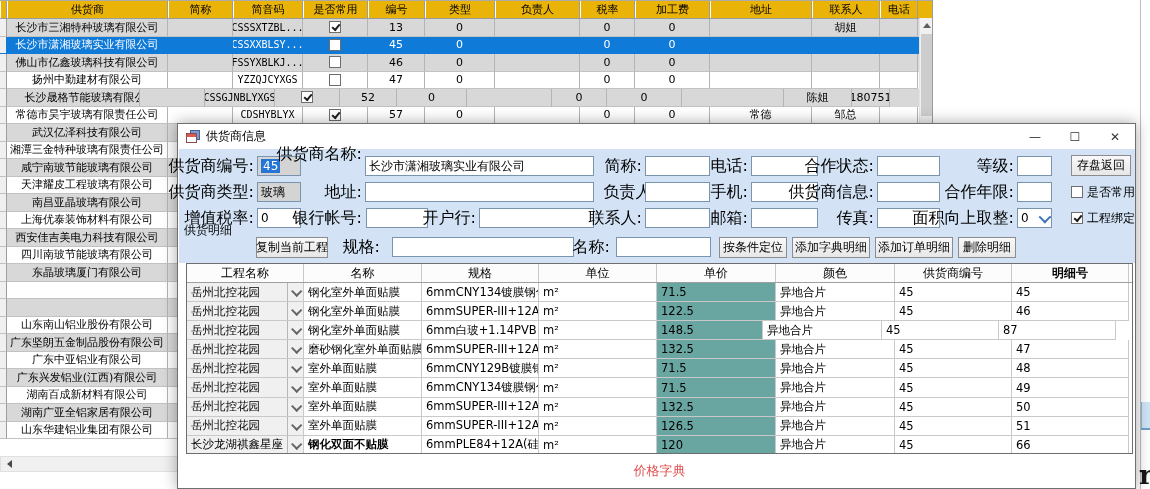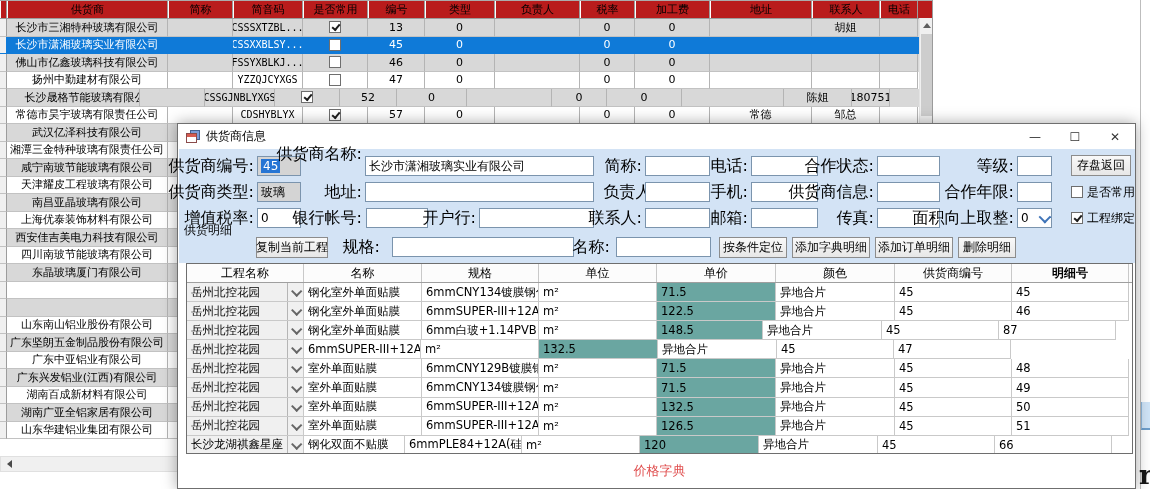--- a/index.html
+++ b/index.html
@@ -1,21 +1,21 @@
 <!DOCTYPE html>
 <html><head>
 <meta charset="utf-8">
 <style>
   html,body{margin:0;padding:0;background:#fff;}
   .stage{position:relative;width:1150px;height:489px;background:#ffffff;overflow:hidden;
          font-family:"DejaVu Sans","Liberation Sans",sans-serif;color:#000;}
 
   
   .bg-table{position:absolute;left:0;top:0;width:932px;height:474px;background:#fff;}
-  .bg-header{display:flex;height:17px;background:#b91c1c;border-top:1px solid #ababab;border-bottom:1px solid #9c9c9c;}
+  .bg-header{display:flex;height:17px;background:#eab308;border-top:1px solid #ababab;border-bottom:1px solid #9c9c9c;}
   .bg-header .hcell{box-sizing:border-box;border-right:1px solid #9c9c9c;border-left:1px solid #fdfdfd;
         font-size:11px;display:flex;align-items:center;justify-content:center;white-space:nowrap;overflow:hidden;}
   .bg-row{display:flex;height:17.5px;background:#fff;}
   .bg-row.shade{background:#d8d8d8;}
   .bg-row.sel{background:#0f7ad8;color:#fff;}
   .bg-cell{box-sizing:border-box;border-right:1px solid #b4b4b4;border-bottom:1px solid #c2c2c2;
         font-size:11px;display:flex;align-items:center;justify-content:center;white-space:nowrap;overflow:hidden;}
   .bg-row.sel .bg-cell{border-color:#0f7ad8;}
   .bg-cell.rowhead{background:#f0f0f0;border-right:1px solid #9c9c9c;}
   .bg-row.sel .bg-cell.rowhead{background:#f0f0f0;}
@@ -614,20 +614,21 @@
             <div class="d-cell" style="width: 118px;">m²</div>
             <div class="d-cell teal" style="width: 106px;">148.5</div>
             <div class="d-cell" style="width: 119px;">异地合片</div>
             <div class="d-cell" style="width: 117px;">45</div>
             <div class="d-cell" style="width: 117px;">87</div>
           </div>
           <div class="d-row">
             <div class="d-cell combo-cell" style="width: 117px;">岳州北控花园<div class="arrbox">
                 <i></i>
               </div></div>
+            <div class="d-cell" style="width: 118px;">磨砂钢化室外单面贴膜</div>
             <div class="d-cell" style="width: 117px;">6mmSUPER-III+12A(硅...</div>
             <div class="d-cell" style="width: 118px;">m²</div>
             <div class="d-cell teal" style="width: 119px;">132.5</div>
             <div class="d-cell" style="width: 119px;">异地合片</div>
             <div class="d-cell" style="width: 117px;">45</div>
             <div class="d-cell" style="width: 117px;">47</div>
           </div>
           <div class="d-row">
             <div class="d-cell combo-cell" style="width: 117px;">岳州北控花园<div class="arrbox">
                 <i></i>
@@ -673,21 +674,21 @@
             <div class="d-cell" style="width: 118px;">m²</div>
             <div class="d-cell teal" style="width: 119px;">126.5</div>
             <div class="d-cell" style="width: 119px;">异地合片</div>
             <div class="d-cell" style="width: 117px;">45</div>
             <div class="d-cell" style="width: 117px;">51</div>
           </div>
           <div class="d-row">
             <div class="d-cell combo-cell" style="width: 117px;">长沙龙湖祺鑫星座<div class="arrbox">
                 <i></i>
               </div></div>
-            <div class="d-cell" style="width: 101px;">钢化双面不贴膜</div>
+            <div class="d-cell" style="width: 118px; font-weight: bold;">钢化双面不贴膜</div>
             <div class="d-cell" style="width: 117px;">6mmPLE84+12A(硅酮胶...</div>
             <div class="d-cell" style="width: 118px;">m²</div>
             <div class="d-cell teal" style="width: 119px;">120</div>
             <div class="d-cell" style="width: 119px;">异地合片</div>
             <div class="d-cell" style="width: 117px;">45</div>
             <div class="d-cell" style="width: 117px;">66</div>
           </div>
         </div>
     </div>
 

